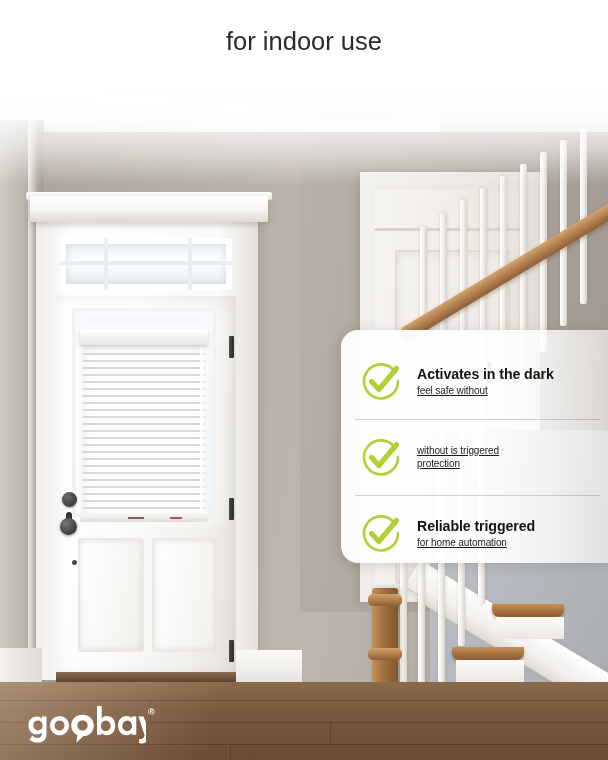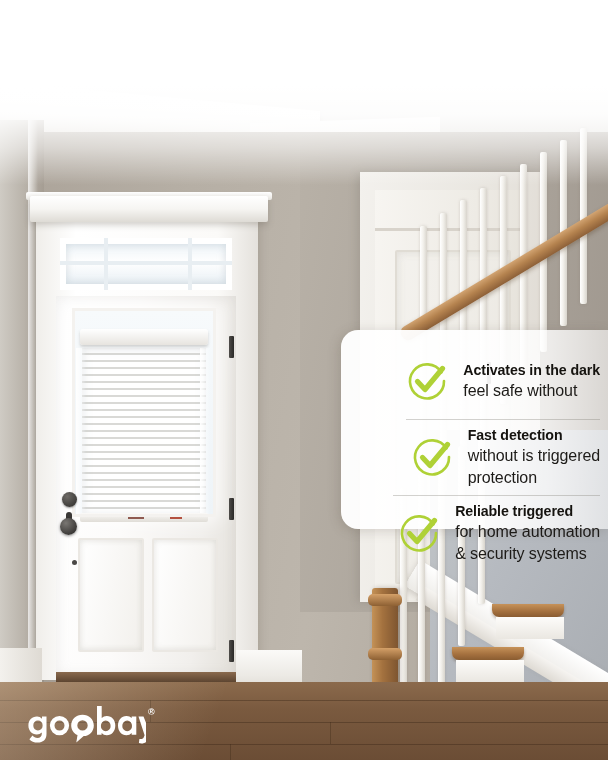--- a/index.html
+++ b/index.html
@@ -374,34 +374,33 @@
     font-size: 25.5px;
     font-weight: 300;
     color: #2c2a27;
     line-height: 1.18;
   }
 
   
   .feature-card {
     position: absolute;
     left: 341px; top: 330px;
-    width: 267px; height: 199px;
+    width: 267px; height: 233px;
     border-radius: 17px 0 0 17px;
     background: linear-gradient(90deg,
       rgba(255,255,255,.97) 0%,
       rgba(255,255,255,.95) 52%,
       rgba(255,255,255,.80) 78%,
       rgba(255,255,255,.60) 100%);
     box-shadow: -2px 2px 12px rgba(90,80,70,.22);
     box-sizing: border-box;
-    padding: 13px 0 13px 9px;
+    padding: 13px 0 13px 0;
     display: flex;
     flex-direction: column;
     justify-content: space-between;
-    align-items: flex-end;
   }
   .feature-row {
     display: flex;
     align-items: center;
     padding: 0 8px 0 14px;
     min-height: 76px;
     position: relative;
   }
   .feature-row + .feature-row::before {
     content: "";
@@ -421,25 +420,26 @@
     padding-left: 10px;
   }
   .f-title {
     font-size: 14.2px;
     font-weight: bold;
     color: #15130f;
     line-height: 1.34;
     letter-spacing: -.1px;
   }
   .f-line {
-    font-size: 16px;
+    font-size: 10px;
     font-weight: 400;
     color: #1d1b18;
     line-height: 1.34;
     letter-spacing: -.1px;
+    text-decoration: underline;
   }
 
   
   .logo {
     position: absolute;
     left: 28px; top: 703px;
     display: flex;
     align-items: flex-start;
   }
   .logo-reg {
@@ -547,20 +547,21 @@
     <div class="plank" style="left:0; top:744px; width:608px;"></div>
     <div class="plank-v" style="left:150px; top:700px; height:22px;"></div>
     <div class="plank-v" style="left:330px; top:722px; height:22px;"></div>
     <div class="plank-v" style="left:230px; top:744px; height:16px;"></div>
     <div class="floor-sheen"></div>
 
     <div class="top-fade"></div>
   </div>
 
   <div class="header">
+    <div class="subline" style="margin-top:0">for indoor use</div>
   </div>
 
   <div class="feature-card">
 
     <div class="feature-row">
       <div class="check-wrap">
         <svg width="42" height="42" viewBox="0 0 42 42" aria-hidden="true">
           <path d="M35.5 12.5 A17 17 0 1 0 38 21" fill="none" stroke="#AFD136" stroke-width="2.6" stroke-linecap="round"></path>
           <path d="M11.5 21.5 L19 29.5 L36.5 8.5" fill="none" stroke="#AFD136" stroke-width="5.2" stroke-linecap="round" stroke-linejoin="round"></path>
         </svg>
@@ -572,37 +573,35 @@
     </div>
 
     <div class="feature-row">
       <div class="check-wrap">
         <svg width="42" height="42" viewBox="0 0 42 42" aria-hidden="true">
           <path d="M35.5 12.5 A17 17 0 1 0 38 21" fill="none" stroke="#AFD136" stroke-width="2.6" stroke-linecap="round"></path>
           <path d="M11.5 21.5 L19 29.5 L36.5 8.5" fill="none" stroke="#AFD136" stroke-width="5.2" stroke-linecap="round" stroke-linejoin="round"></path>
         </svg>
       </div>
       <div class="feature-text">
-        <div class="f-title">Fast detection</div>
         <div class="f-line">without is triggered</div>
         <div class="f-line">protection</div>
       </div>
     </div>
 
     <div class="feature-row">
       <div class="check-wrap">
         <svg width="42" height="42" viewBox="0 0 42 42" aria-hidden="true">
           <path d="M35.5 12.5 A17 17 0 1 0 38 21" fill="none" stroke="#AFD136" stroke-width="2.6" stroke-linecap="round"></path>
           <path d="M11.5 21.5 L19 29.5 L36.5 8.5" fill="none" stroke="#AFD136" stroke-width="5.2" stroke-linecap="round" stroke-linejoin="round"></path>
         </svg>
       </div>
       <div class="feature-text">
         <div class="f-title">Reliable triggered</div>
         <div class="f-line">for home automation</div>
-        <div class="f-line">&amp; security systems</div>
       </div>
     </div>
 
   </div>
 
   <div class="logo">
     <svg width="118" height="44" viewBox="0 0 118 44" aria-hidden="true">
 
       <path d="M18.5 13.5 v17.5 c0 5.6 -3.6 8.6 -8.8 8.6 c-3.6 0 -6.6 -1.3 -8.3 -3.4 l3.1 -3.6 c1.2 1.4 2.9 2.3 5 2.3 c2.7 0 4.3 -1.5 4.3 -4.2 v-1.2 a7 7 0 0 1 -5.1 2 c-4.8 0 -8.3 -3.7 -8.3 -8.9 c0 -5.3 3.5 -9 8.4 -9 a6.9 6.9 0 0 1 5.2 2.1 v-2.2 z M9.9 17.6 a4.6 4.6 0 0 0 -4.6 4.9 a4.6 4.6 0 0 0 4.6 4.9 a4.6 4.6 0 0 0 4.7 -4.9 a4.6 4.6 0 0 0 -4.7 -4.9 z" fill="#ffffff"></path>
 

